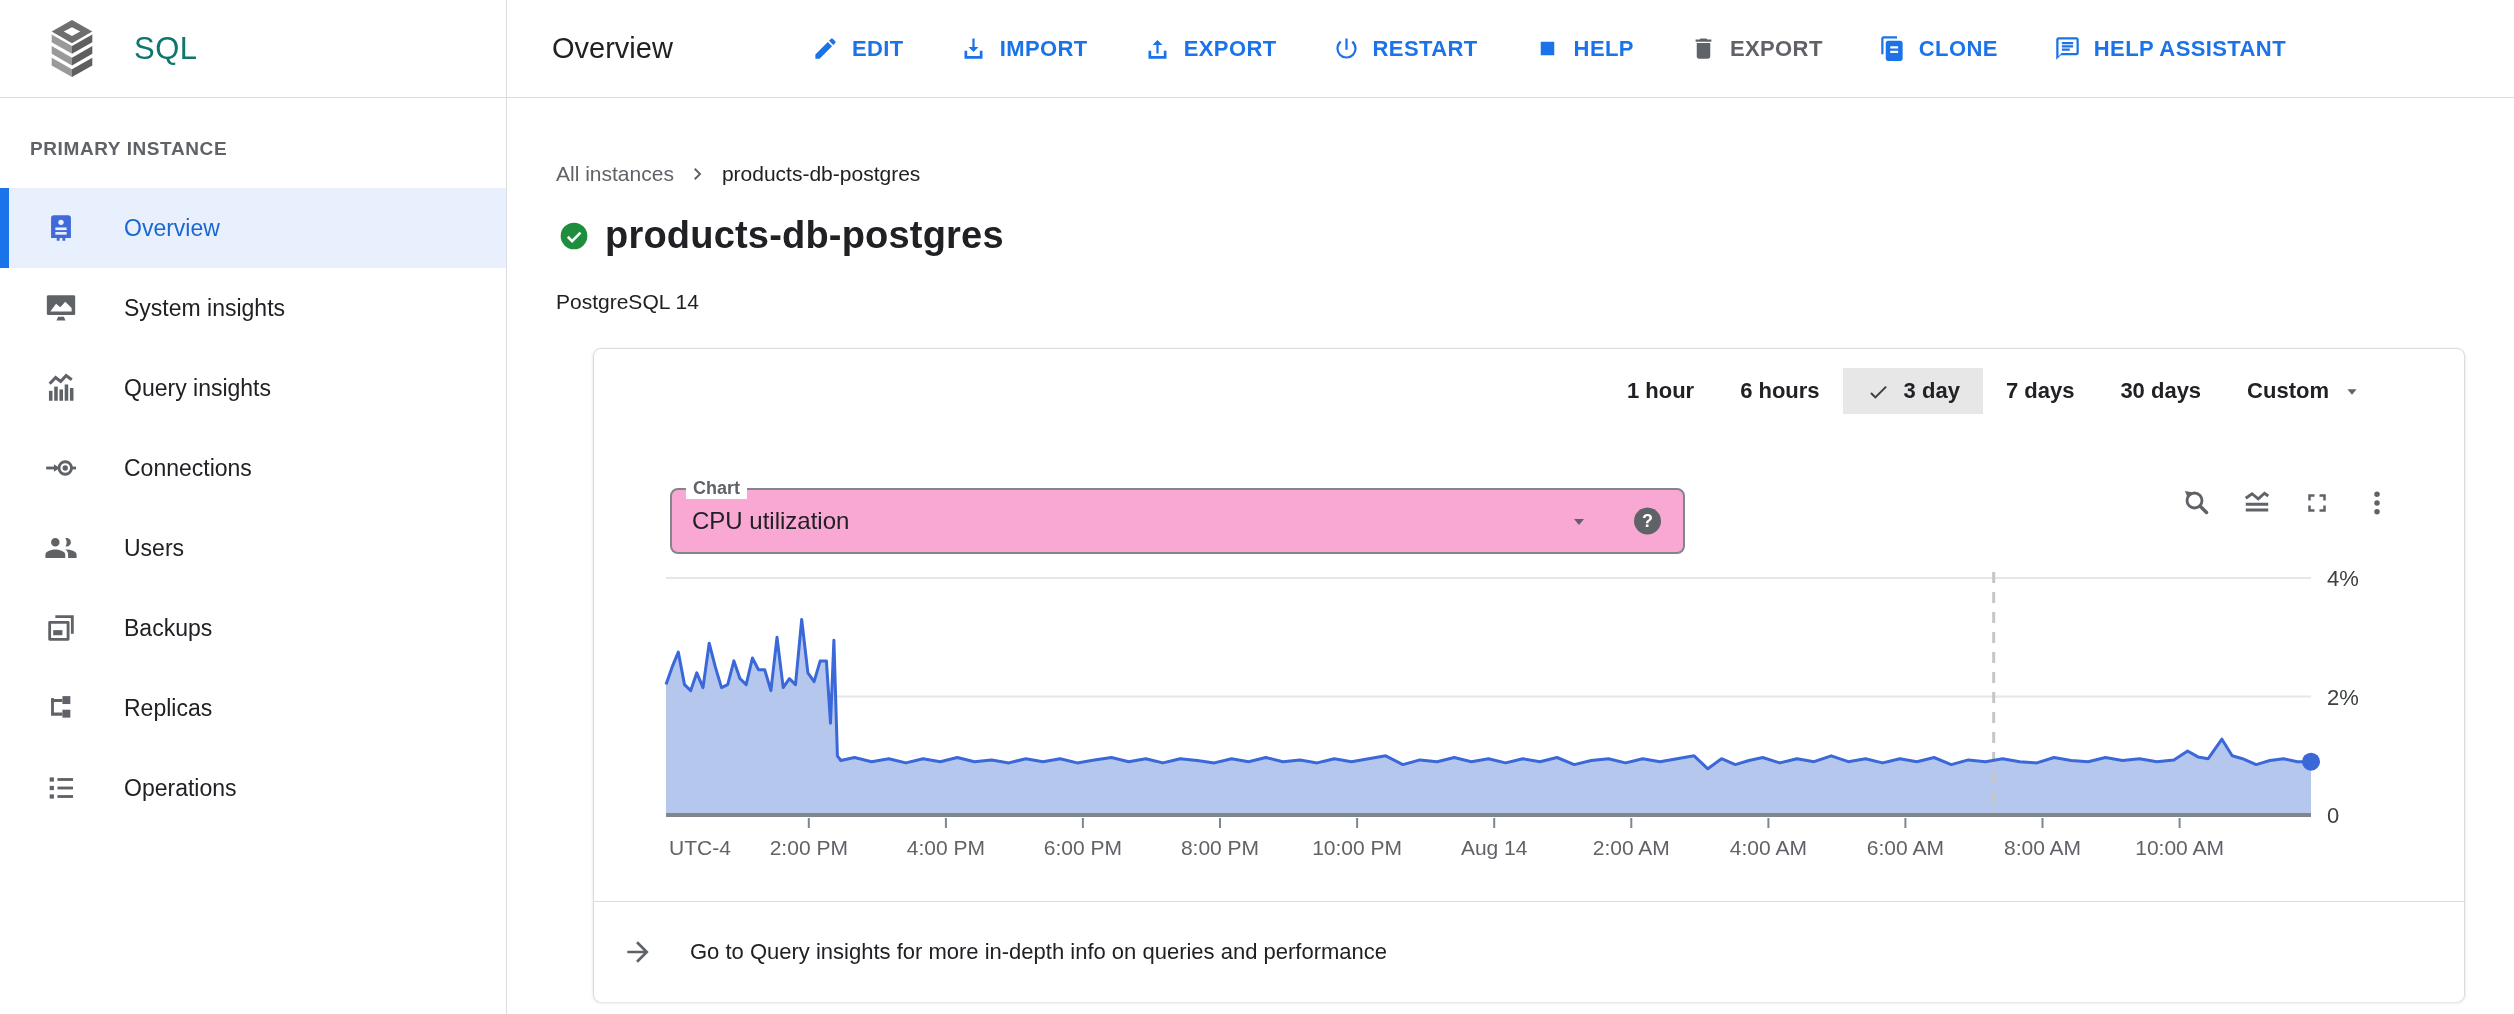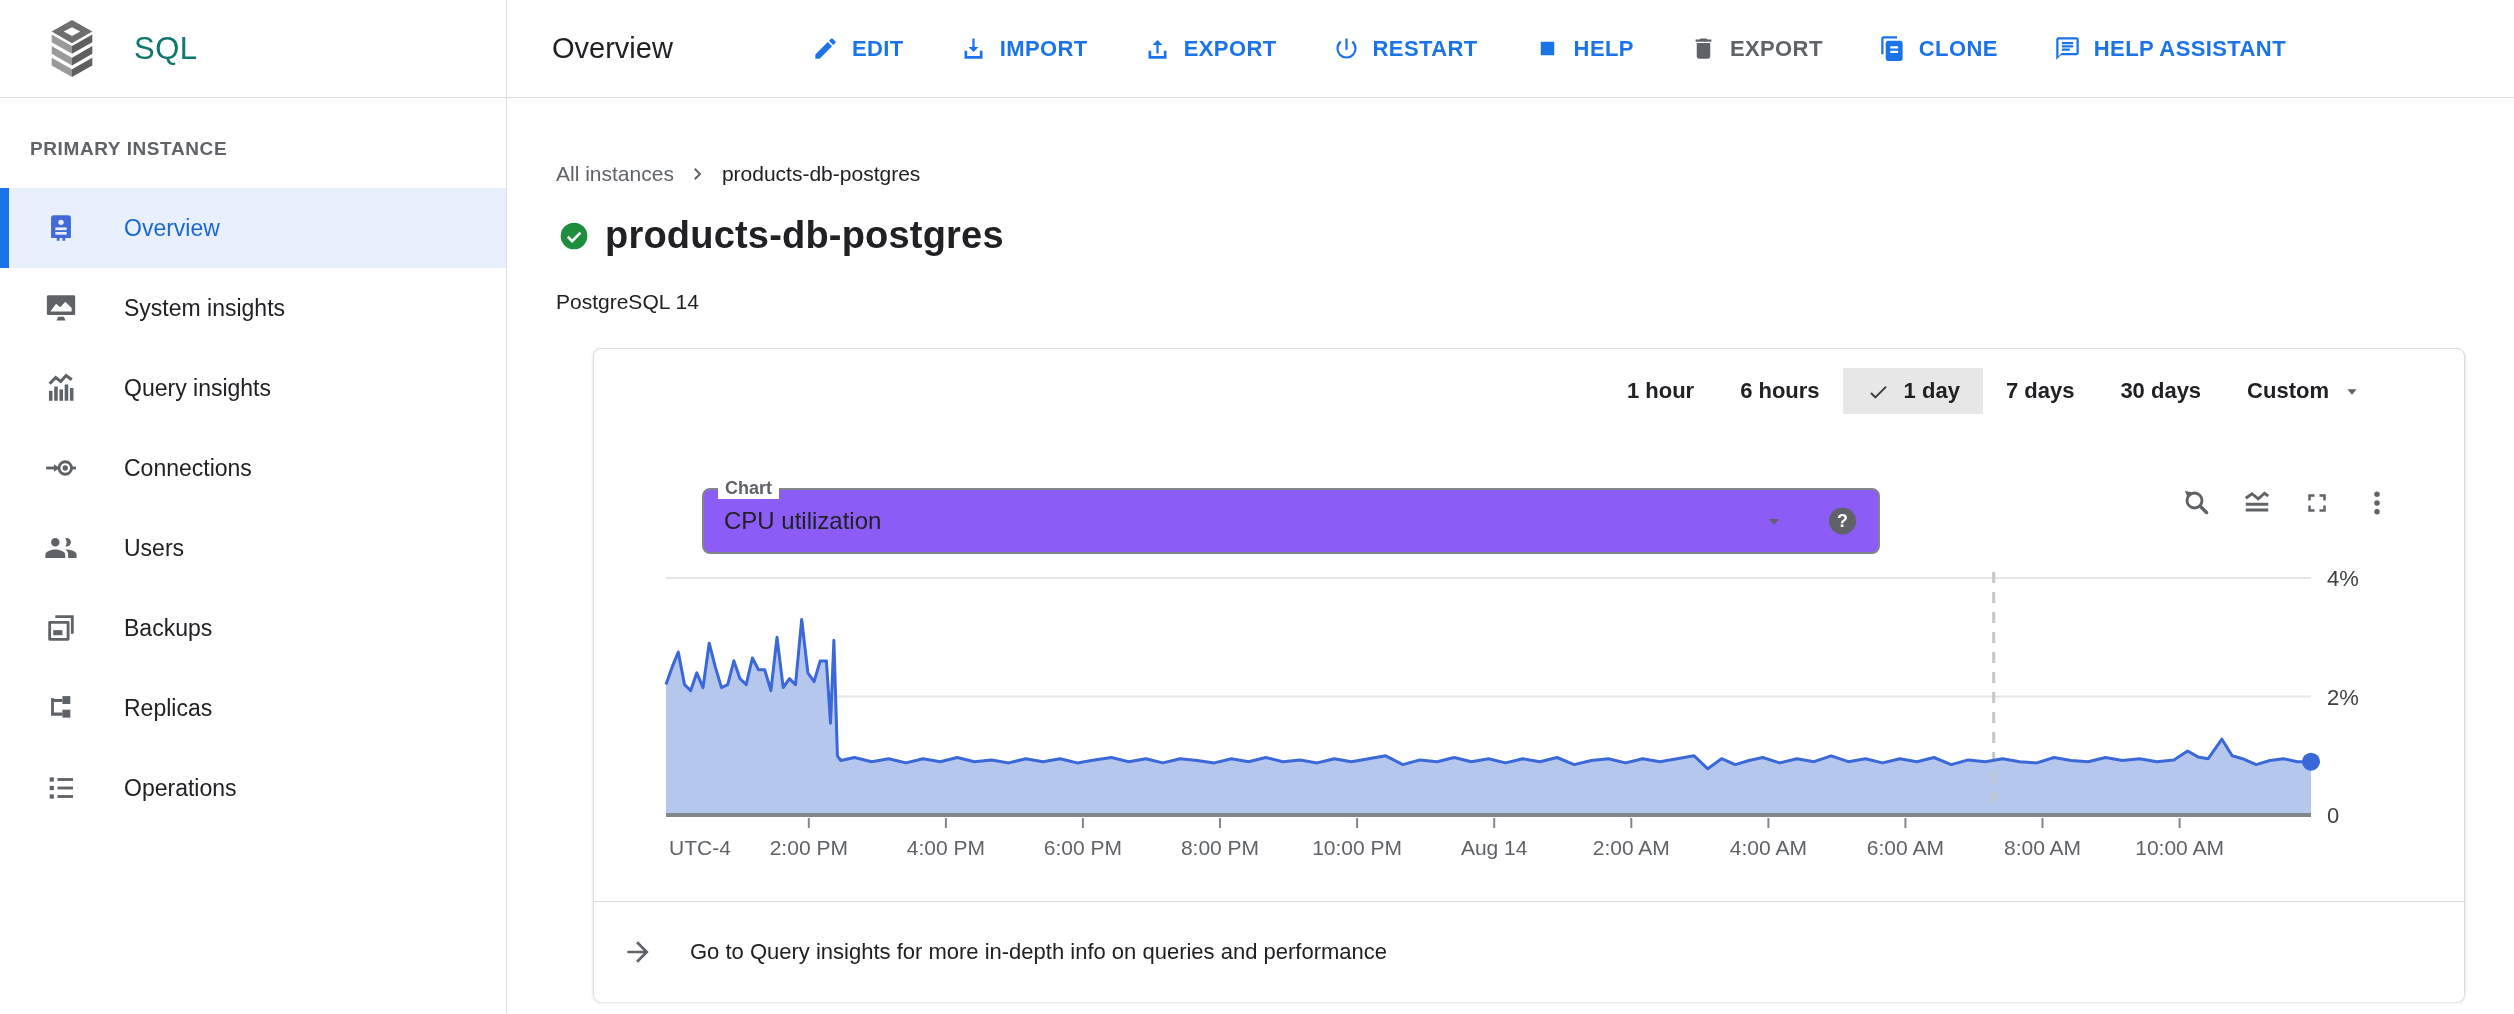--- a/index.html
+++ b/index.html
@@ -50,22 +50,22 @@
           border:1px solid #dadce0; border-radius:8px; box-shadow:0 1px 3px rgba(60,64,67,.18); }
 
   .time-range { position:absolute; top:19px; right:78px; height:46px; display:flex; align-items:center; }
   .tr-opt { background:none; border:none; cursor:pointer; font-family:inherit; font-size:22px; font-weight:bold;
             color:#202124; padding:0 23px; height:46px; white-space:nowrap; }
   .tr-opt.selected { background:#e7e7e7; display:flex; align-items:center; gap:13px; }
   .tr-opt.selected svg { width:25px; height:25px; fill:#3c4043; }
   .tr-custom { display:flex; align-items:center; gap:12px; }
   .tr-custom svg { width:22px; height:22px; fill:#5f6368; }
 
-  .select-box { position:absolute; left:108px; top:139px; width:1178px; height:66px;
-                border:2px solid #80868b; border-radius:8px; cursor:pointer; background:#8b5cf6; }
+  .select-box { position:absolute; left:76px; top:139px; width:1015px; height:66px;
+                border:2px solid #80868b; border-radius:8px; cursor:pointer; background:#f9a8d4; }
   .select-label { position:absolute; top:-12px; left:14px; background:#fff; padding:0 7px; font-size:18px; font-weight:bold; color:#5f6368; }
   .select-value { position:absolute; left:20px; top:50%; transform:translateY(-50%); font-size:24px; color:#202124; }
   .select-caret { position:absolute; right:92px; top:50%; transform:translateY(-50%); width:24px; height:24px; fill:#5f6368; }
   .select-help { position:absolute; right:22px; top:50%; transform:translateY(-50%); width:27px; height:27px; border-radius:50%;
                  background:#5f6368; color:#fff; font-size:18px; font-weight:bold; display:flex; align-items:center; justify-content:center; cursor:pointer; }
 
   .chart-tools { position:absolute; top:133px; right:66px; display:flex; align-items:center; gap:18px; }
   .tool-btn { background:none; border:none; cursor:pointer; width:42px; height:42px; display:flex; align-items:center; justify-content:center; }
   .tool-btn svg { width:30px; height:30px; }
 
@@ -254,21 +254,21 @@
 
   <section class="card">
 
     <div class="time-range">
       <button class="tr-opt">1 hour</button>
       <button class="tr-opt">6 hours</button>
       <button class="tr-opt selected">
         <svg viewBox="0 0 24 24">
             <path d="M9 16.2 5.5 12.7 4.1 14.1 9 19 20 8l-1.4-1.4z"></path>
           </svg>
-        <span>1 day</span>
+        <span>3 day</span>
       </button>
       <button class="tr-opt">7 days</button>
       <button class="tr-opt">30 days</button>
       <button class="tr-opt tr-custom">
         <span>Custom</span>
         <svg viewBox="0 0 24 24">
             <path d="M7 10h10l-5 6z"></path>
           </svg>
       </button>
     </div>

